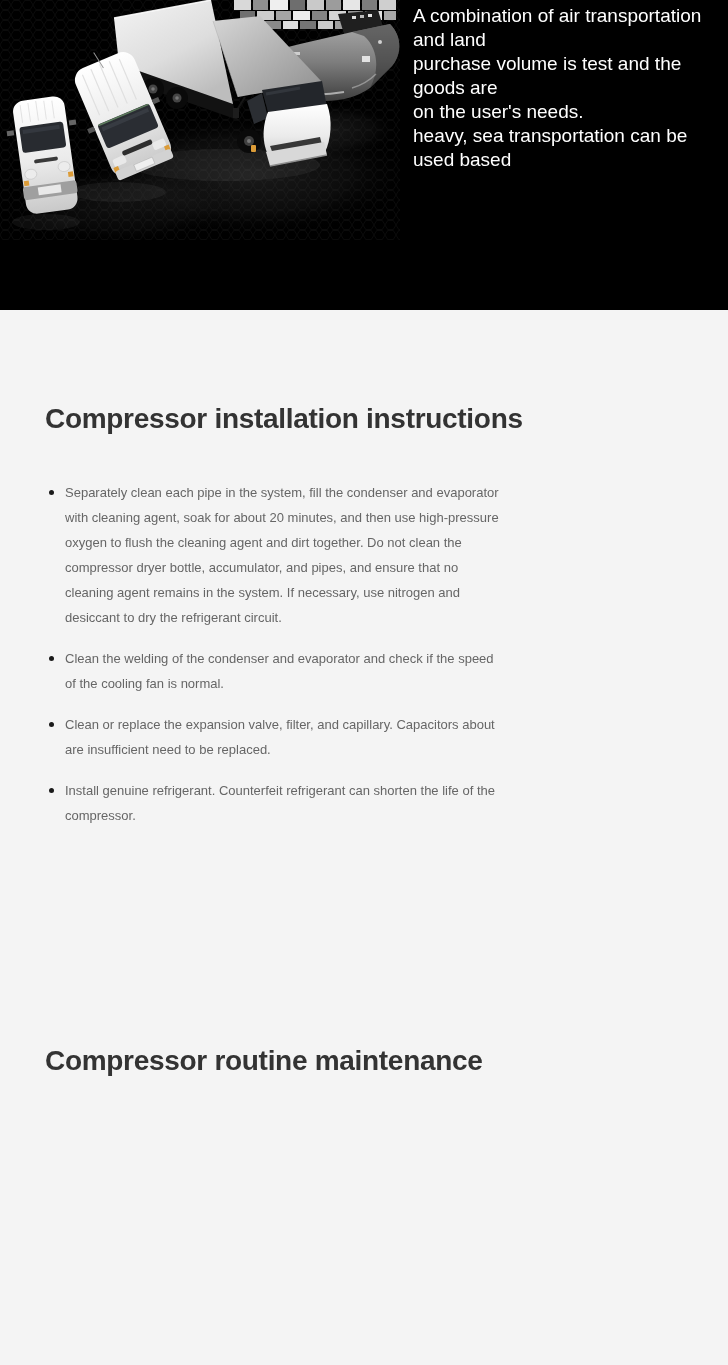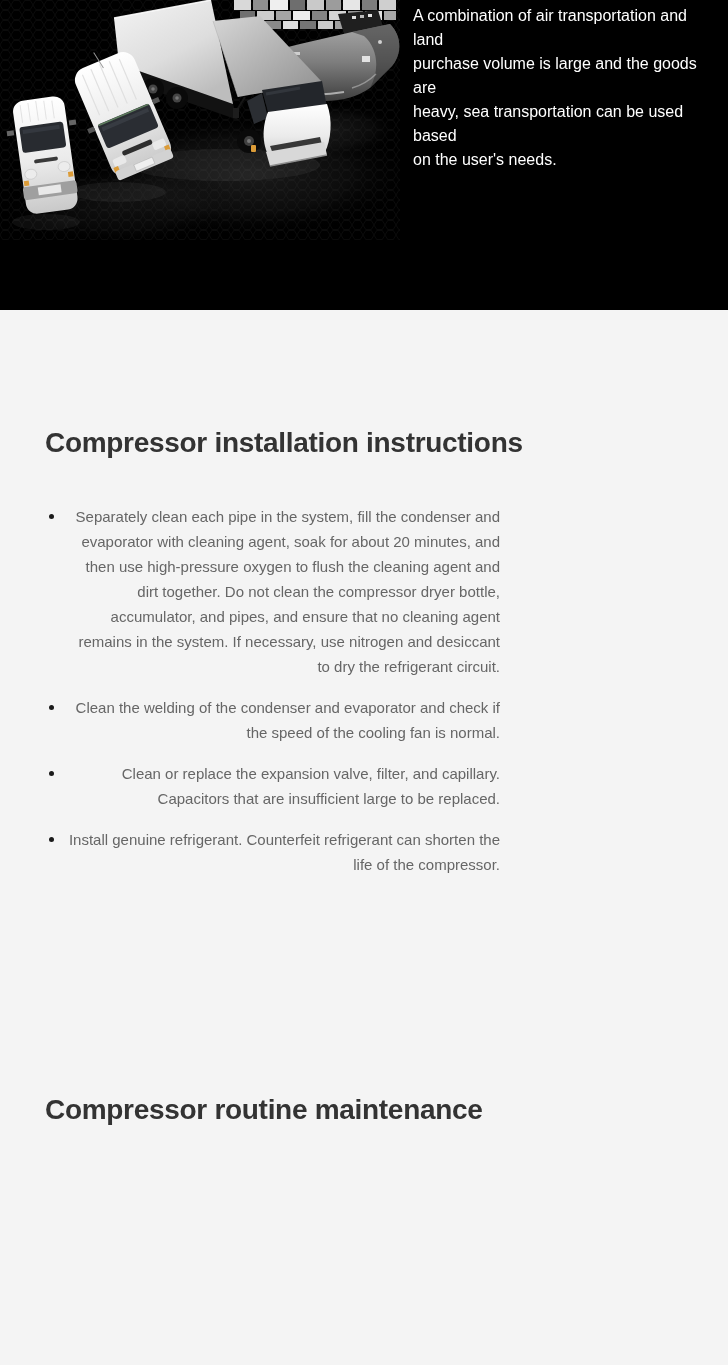--- a/index.html
+++ b/index.html
@@ -28,27 +28,27 @@
     left: 0;
     display: block;
   }
   .hero-text {
     position: absolute;
     top: 4px;
     left: 413px;
     width: 306px;
     margin: 0;
     color: #ffffff;
-    font-size: 16px;
+    font-size: 19px;
     line-height: 24px;
   }
   .hero-text span { display: block; }
   
   .content {
-    padding: 116px 45px 20px 45px;
+    padding: 92px 45px 20px 45px;
   }
   .section-title {
     margin: 0;
     font-size: 28px;
     line-height: 34px;
     font-weight: 700;
     letter-spacing: -0.3px;
     color: #333333;
   }
   .section-title.second {
@@ -58,23 +58,22 @@
     list-style: none;
     margin: 44px 0 0 0;
     padding: 0;
     width: 455px;
   }
   .instruction-list li {
     position: relative;
     padding-left: 20px;
     margin-bottom: 16px;
     color: #666666;
-    font-size: 15px;
+    font-size: 13px;
     line-height: 25px;
-    text-align: right;
   }
   .instruction-list li::before {
     content: "";
     position: absolute;
     left: 4px;
     top: 10px;
     width: 5px;
     height: 5px;
     border-radius: 50%;
     background: #1a1a1a;
@@ -242,32 +241,32 @@
         <rect x="66" y="175" width="5" height="5" fill="#dc9c38"></rect>
         <rect x="19" y="184" width="54" height="13" rx="3" fill="#9f9f9f"></rect>
         <rect x="34" y="186" width="23" height="8" fill="#e9e9e9"></rect>
         <rect x="11" y="126" width="7" height="5" fill="#666666"></rect>
         <rect x="74" y="124" width="7" height="5" fill="#666666"></rect>
       </g>
     </svg>
 
     <p class="hero-text">
       <span>A combination of air transportation and land</span>
-      <span>purchase volume is large and the goods are</span>
+      <span>purchase volume is test and the goods are</span>
+      <span>on the user's needs.</span>
       <span>heavy, sea transportation can be used based</span>
-      <span>on the user's needs.</span>
     </p>
   </div>
 
   <div class="content">
     <h2 class="section-title">Compressor installation instructions</h2>
 
     <ul class="instruction-list">
       <li>Separately clean each pipe in the system, fill the condenser and evaporator with cleaning agent, soak for about 20 minutes, and then use high-pressure oxygen to flush the cleaning agent and dirt together. Do not clean the compressor dryer bottle, accumulator, and pipes, and ensure that no cleaning agent remains in the system. If necessary, use nitrogen and desiccant to dry the refrigerant circuit.</li>
       <li>Clean the welding of the condenser and evaporator and check if the speed of the cooling fan is normal.</li>
-      <li>Clean or replace the expansion valve, filter, and capillary. Capacitors that are insufficient large to be replaced.</li>
+      <li>Clean or replace the expansion valve, filter, and capillary. Capacitors about are insufficient need to be replaced.</li>
       <li>Install genuine refrigerant. Counterfeit refrigerant can shorten the life of the compressor.</li>
     </ul>
 
     <h2 class="section-title second">Compressor routine maintenance</h2>
   </div>
 
 </div>
 
 </body></html>

